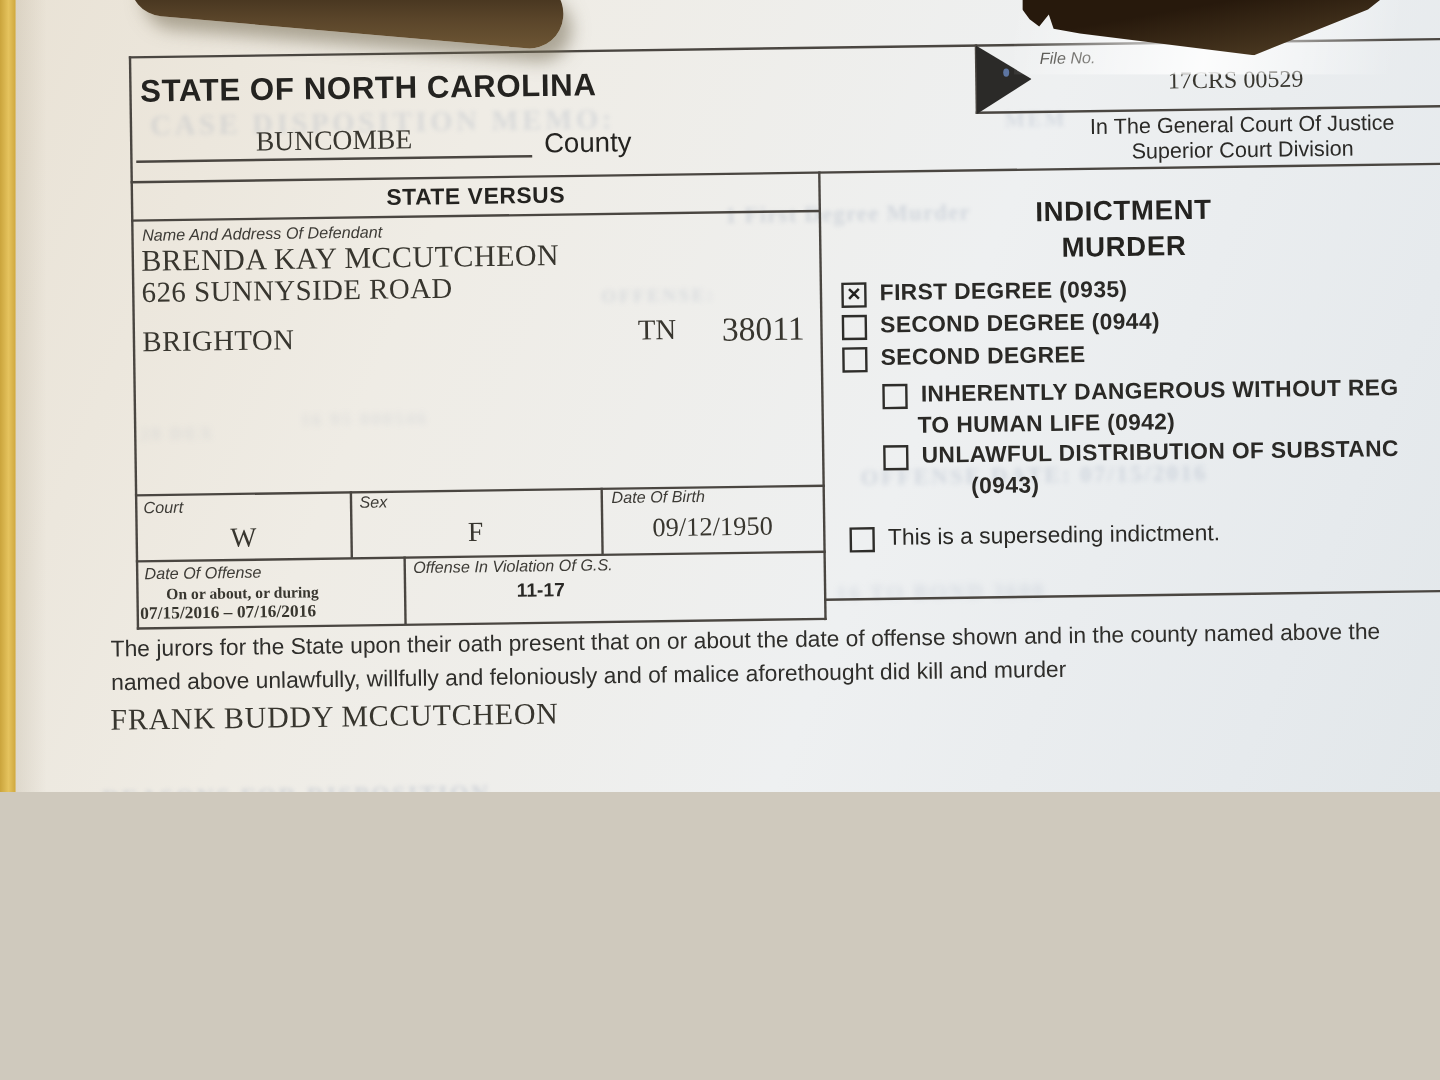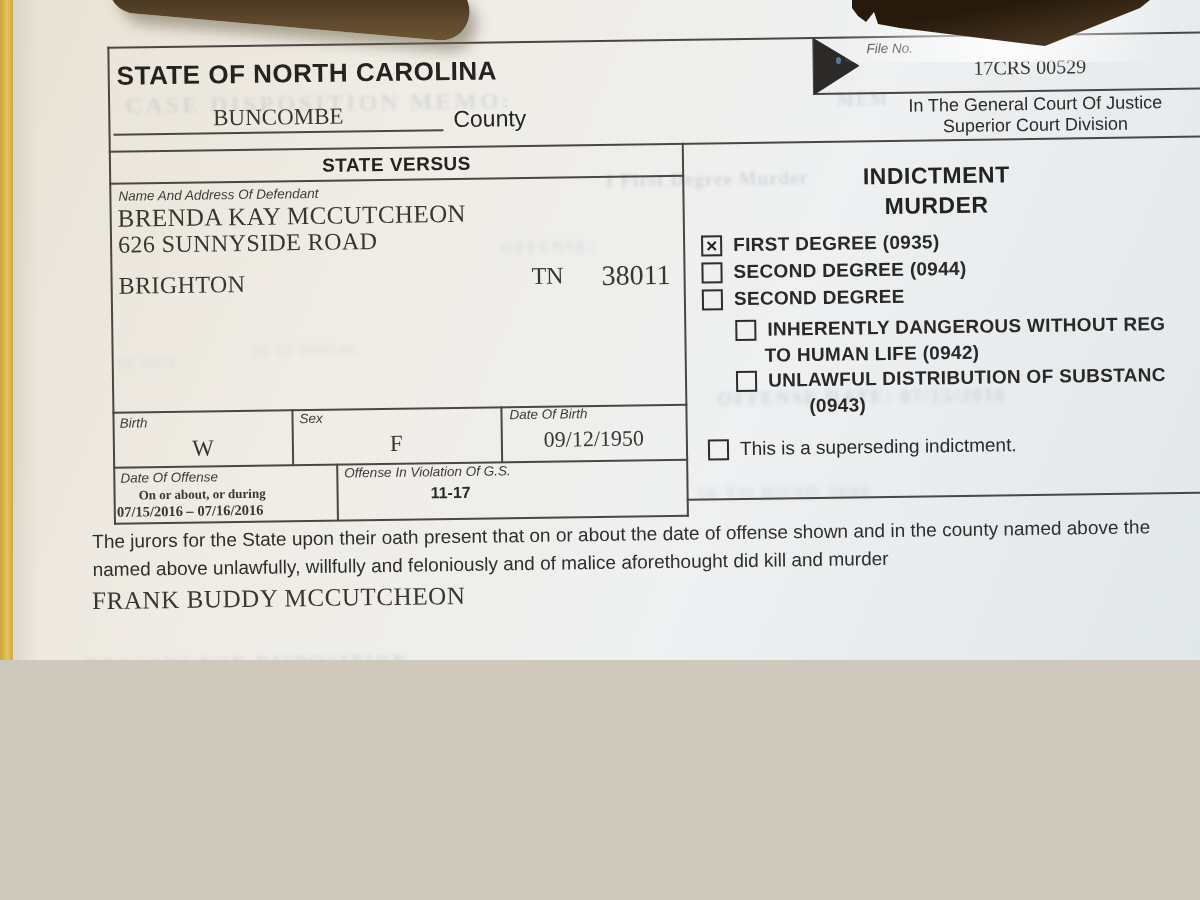--- a/index.html
+++ b/index.html
@@ -132,21 +132,21 @@
       <span class="box"></span>
       <span class="opt">UNLAWFUL DISTRIBUTION OF SUBSTANC</span>
     </div>
     <div class="abs opt" style="left:766px;top:398px;margin-left:44px;">(0943)</div>
 
     <div class="chk-row" style="left:708px;top:440px;">
       <span class="box"></span>
       <span class="opt2">This is a superseding indictment.</span>
     </div>
 
-    <div class="abs lbl" style="left:120px;top:409px;">Birth</div>
+    <div class="abs lbl" style="left:120px;top:409px;">Court</div>
     <div class="abs serif typed ctr" style="left:113px;top:430px;width:180px;font-size:23px;">W</div>
     <div class="abs lbl" style="left:300px;top:407px;">Sex</div>
     <div class="abs serif typed ctr" style="left:292px;top:428px;width:209px;font-size:23px;">F</div>
     <div class="abs lbl" style="left:510px;top:406px;">Date Of Birth</div>
     <div class="abs serif typed ctr" style="left:501px;top:426px;width:186px;font-size:22px;">09/12/1950</div>
 
     <div class="abs lbl" style="left:120px;top:464px;">Date Of Offense</div>
     <div class="abs serif b typed" style="left:138px;top:481px;font-size:13px;">On or about, or during</div>
     <div class="abs serif b typed" style="left:116px;top:497px;font-size:14.5px;">07/15/2016 – 07/16/2016</div>
     <div class="abs lbl" style="left:344px;top:462px;">Offense In Violation Of G.S.</div>

